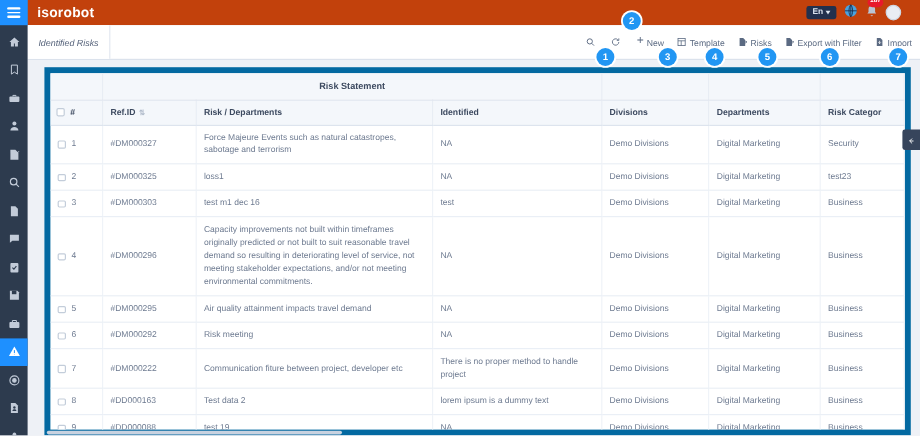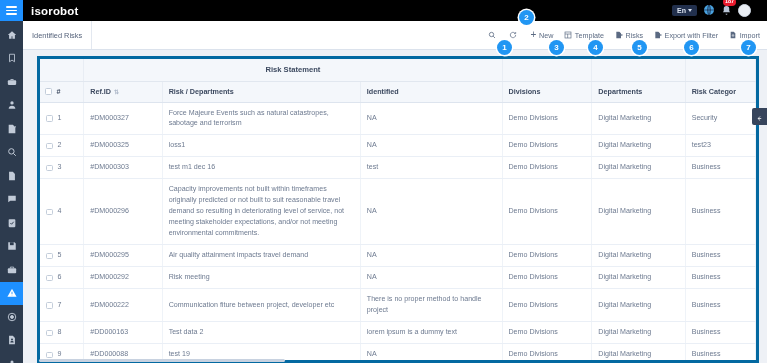--- a/index.html
+++ b/index.html
@@ -38,21 +38,21 @@
     color: #c2cbd8;
   }
   .side-item.active { background: #1e90ff; color: #fff; }
   .side-item svg { width: 10px; height: 10px; display:block; }
 
   
   .right { flex: 1; display: flex; flex-direction: column; min-width: 0; }
 
   
   .topbar {
-    height: 21px; background: #000000;
+    height: 21px; background: #c2410c;
     display: flex; align-items: center;
     padding: 0 16px 0 8px;
     position: relative;
   }
   .brand {
     color: #ffffff; font-size: 11.5px; font-weight: bold; letter-spacing: .2px;
   }
   .topbar-right { margin-left: auto; display: flex; align-items: center; gap: 6px; }
   .lang-pill {
     background: #22304d; color: #dbe3ef; font-size: 7px;
@@ -88,42 +88,42 @@
   .tabs { display: flex; align-items: stretch; }
   .tab {
     display: flex; align-items: center;
     padding: 0 9px;
     font-size: 7.4px;
     color: #4a90d9;
     border-right: 1px solid #e3e8f0;
     background: #fff;
     white-space: nowrap;
   }
-  .tab.inactive { color: #55627a; }
+  .tab.inactive { color: #55627a; font-style: italic; }
   .toolbar {
     margin-left: auto; display: flex; align-items: center; gap: 11px;
     padding-right: 7px;
   }
   .tool {
     display: flex; align-items: center; gap: 2.5px;
     font-size: 7.2px; color: #5b6a82; white-space: nowrap;
   }
   .tool svg { width: 8px; height: 8px; display:block; }
   .tool .plus { font-size: 10px; line-height: 1; color:#5b6a82; font-weight: 300; }
 
   
   .content {
     flex: 1; background: #eef1f6;
     padding: 6px 8px 0 14px;
     overflow: hidden;
     position: relative;
   }
   .tablewrap {
     background: #fff;
-    border: 3px solid #0369a1;
+    border: 5px solid #0369a1;
     height: 100%;
     overflow: hidden;
   }
   table { border-collapse: collapse; width: 100%; table-layout: fixed; }
 
   thead .grouprow th {
     background: #f4f7fb;
     height: 22px;
     font-size: 7.6px; font-weight: bold; color: #3d4a60;
     border-bottom: 1px solid #e1e7ef;

